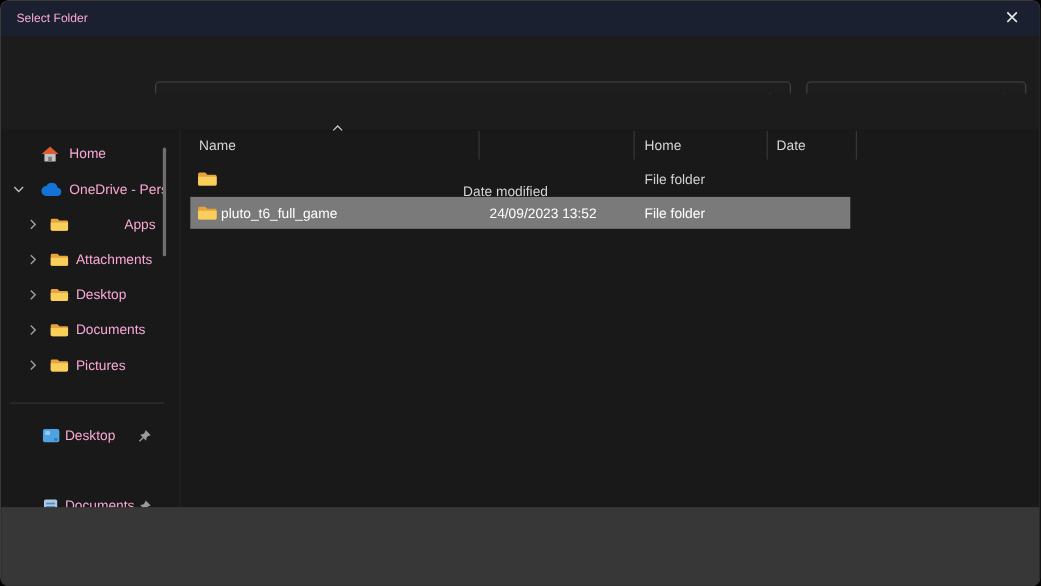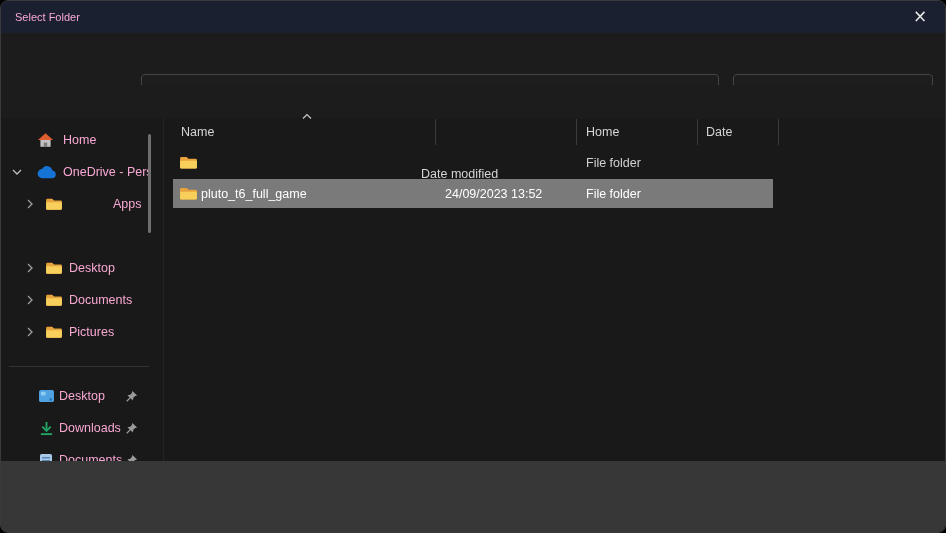--- a/index.html
+++ b/index.html
@@ -177,20 +177,34 @@
     </span>
     <span class="sicon" style="left:44px;">
       <svg width="18" height="14" viewBox="0 0 20 16">
         <path d="M1 3.5 Q1 2 2.5 2 H8 L10 4 H17.5 Q19 4 19 5.5 V13 Q19 14.5 17.5 14.5 H2.5 Q1 14.5 1 13 Z" fill="#e8a33d"></path>
         <path d="M1 6 H19 V13 Q19 14.5 17.5 14.5 H2.5 Q1 14.5 1 13 Z" fill="#f8cf5a"></path>
       </svg>
     </span>
     <span class="slabel" style="left:68px;margin-left:44px;">Apps</span>
   </div>
 
+  <div class="side-item" style="top:219px;">
+    <span class="expander" style="left:23px;">
+      <svg width="8" height="10" viewBox="0 0 8 10">
+          <polyline points="2,1 6,5 2,9" fill="none" stroke="#9e9e9e" stroke-width="1.3"></polyline>
+        </svg>
+    </span>
+    <span class="sicon" style="left:44px;">
+      <svg width="18" height="14" viewBox="0 0 20 16">
+        <path d="M1 3.5 Q1 2 2.5 2 H8 L10 4 H17.5 Q19 4 19 5.5 V13 Q19 14.5 17.5 14.5 H2.5 Q1 14.5 1 13 Z" fill="#e8a33d"></path>
+        <path d="M1 6 H19 V13 Q19 14.5 17.5 14.5 H2.5 Q1 14.5 1 13 Z" fill="#f8cf5a"></path>
+      </svg>
+    </span>
+    <span class="slabel" style="left:68px;">Attachments</span>
+  </div>
 
   <div class="side-item" style="top:251px;">
     <span class="expander" style="left:23px;">
       <svg width="8" height="10" viewBox="0 0 8 10">
           <polyline points="2,1 6,5 2,9" fill="none" stroke="#9e9e9e" stroke-width="1.3"></polyline>
         </svg>
     </span>
     <span class="sicon" style="left:44px;">
       <svg width="18" height="14" viewBox="0 0 20 16">
         <path d="M1 3.5 Q1 2 2.5 2 H8 L10 4 H17.5 Q19 4 19 5.5 V13 Q19 14.5 17.5 14.5 H2.5 Q1 14.5 1 13 Z" fill="#e8a33d"></path>
@@ -242,35 +256,20 @@
       </svg>
     </span>
     <span class="slabel" style="left:58px;">Desktop</span>
     <span class="pin">
       <svg width="13" height="13" viewBox="0 0 14 14">
         <path d="M8 1 L13 6 L10.6 6.8 L9 8.4 L8.4 11.4 L6 9 L2.4 12.6 L1.4 11.6 L5 8 L2.6 5.6 L5.6 5 L7.2 3.4 Z" fill="#9a9a9a"></path>
       </svg>
     </span>
   </div>
 
-  <div class="side-item" style="top:411px;">
-    <span class="sicon" style="left:38px;">
-      <svg width="15" height="15" viewBox="0 0 16 16">
-        <line x1="8" y1="1" x2="8" y2="9" stroke="#23a566" stroke-width="2"></line>
-        <polyline points="3.5,6 8,10.5 12.5,6" fill="none" stroke="#23a566" stroke-width="2"></polyline>
-        <line x1="2" y1="14" x2="14" y2="14" stroke="#23a566" stroke-width="2"></line>
-      </svg>
-    </span>
-    <span class="slabel" style="left:58px;">Downloads</span>
-    <span class="pin">
-      <svg width="13" height="13" viewBox="0 0 14 14">
-        <path d="M8 1 L13 6 L10.6 6.8 L9 8.4 L8.4 11.4 L6 9 L2.4 12.6 L1.4 11.6 L5 8 L2.6 5.6 L5.6 5 L7.2 3.4 Z" fill="#9a9a9a"></path>
-      </svg>
-    </span>
-  </div>
 
   <div class="side-item" style="top:443px;">
     <span class="sicon" style="left:38px;">
       <svg width="14" height="15" viewBox="0 0 14 15">
         <rect x="1" y="1" width="12" height="13" rx="1.5" fill="#a9c9e8"></rect>
         <rect x="3" y="4" width="8" height="1.5" fill="#5b87b4"></rect>
         <rect x="3" y="7" width="8" height="1.5" fill="#5b87b4"></rect>
       </svg>
     </span>
     <span class="slabel" style="left:58px;">Documents</span>

